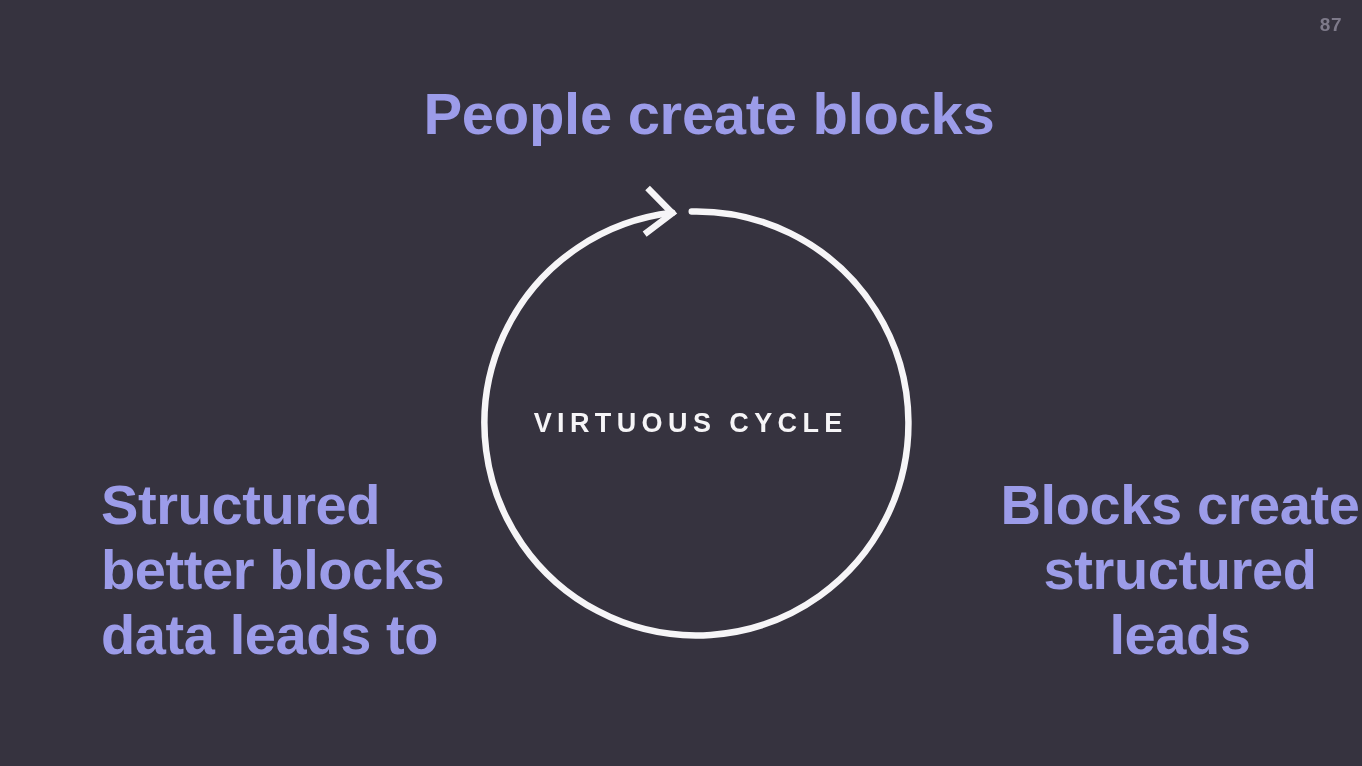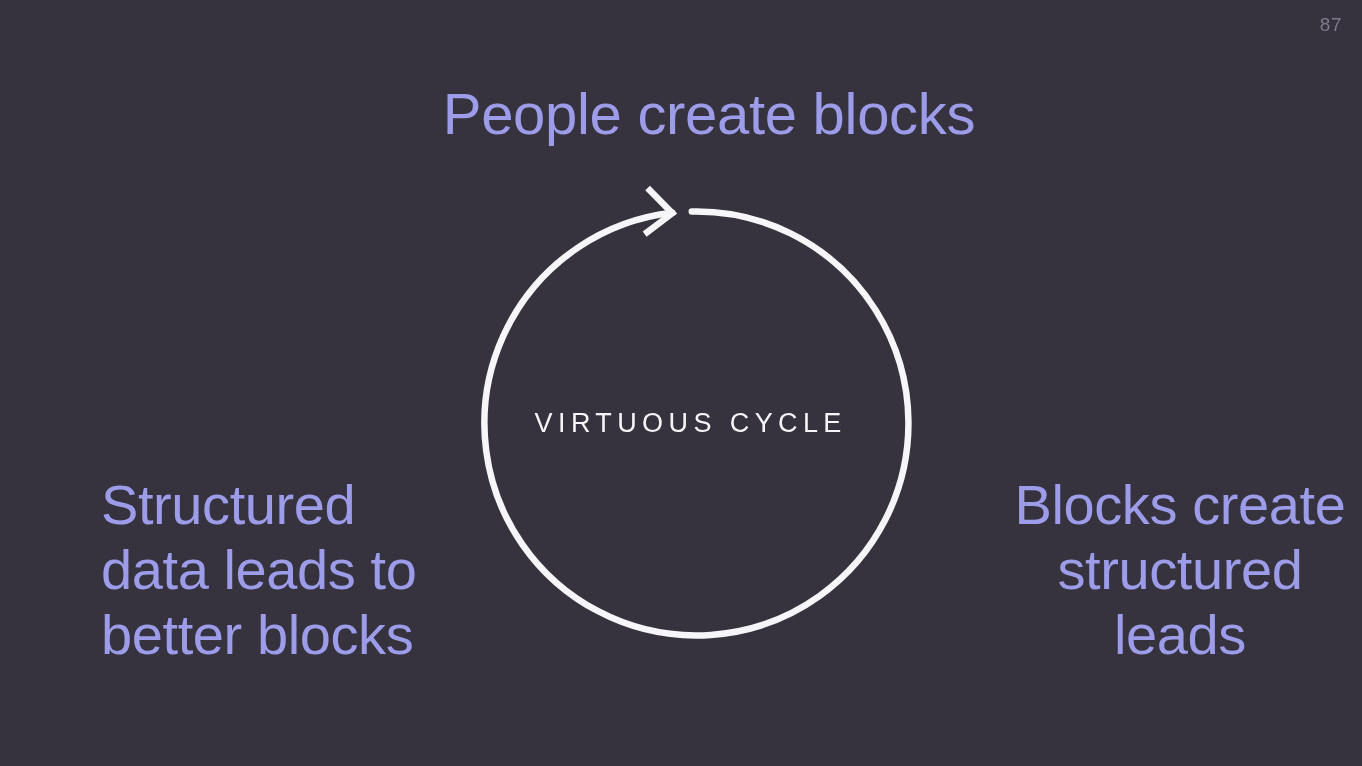--- a/index.html
+++ b/index.html
@@ -11,20 +11,21 @@
     height: 766px;
     background: #36333F;
     font-family: "Liberation Sans", sans-serif;
     overflow: hidden;
   }
   .slide {
     position: relative;
     width: 1362px;
     height: 766px;
     background: #36333F;
+    font-weight: bold;
   }
 
   
   .page-number {
     position: absolute;
     top: 14px;
     right: 20px;
     font-size: 19px;
     letter-spacing: 0.5px;
     color: #7E7A8A;
@@ -116,22 +117,22 @@
     <svg viewBox="0 0 466 466" xmlns="http://www.w3.org/2000/svg">
       <path d="M 207 21
                A 212 212 0 1 1 188 25" fill="none" stroke="#F6F5F7" stroke-width="6.5" stroke-linecap="round" transform="rotate(8 233 233)"></path>
       <path d="M 160 4 L 188 25.5 L 163.5 50" fill="none" stroke="#F6F5F7" stroke-width="6.5" stroke-linejoin="miter" stroke-linecap="butt" transform="rotate(8 233 233)"></path>
     </svg>
     <div class="cycle-center-label">VIRTUOUS CYCLE</div>
   </div>
 
   <div class="label-left">
     <span class="line">Structured</span>
+    <span class="line">better blocks</span>
     <span class="line">data leads to</span>
-    <span class="line">better blocks</span>
   </div>
 
   <div class="label-right">
     <span class="line">Blocks create</span>
     <span class="line">structured</span>
     <span class="line">leads</span>
   </div>
 
 </div>
 

